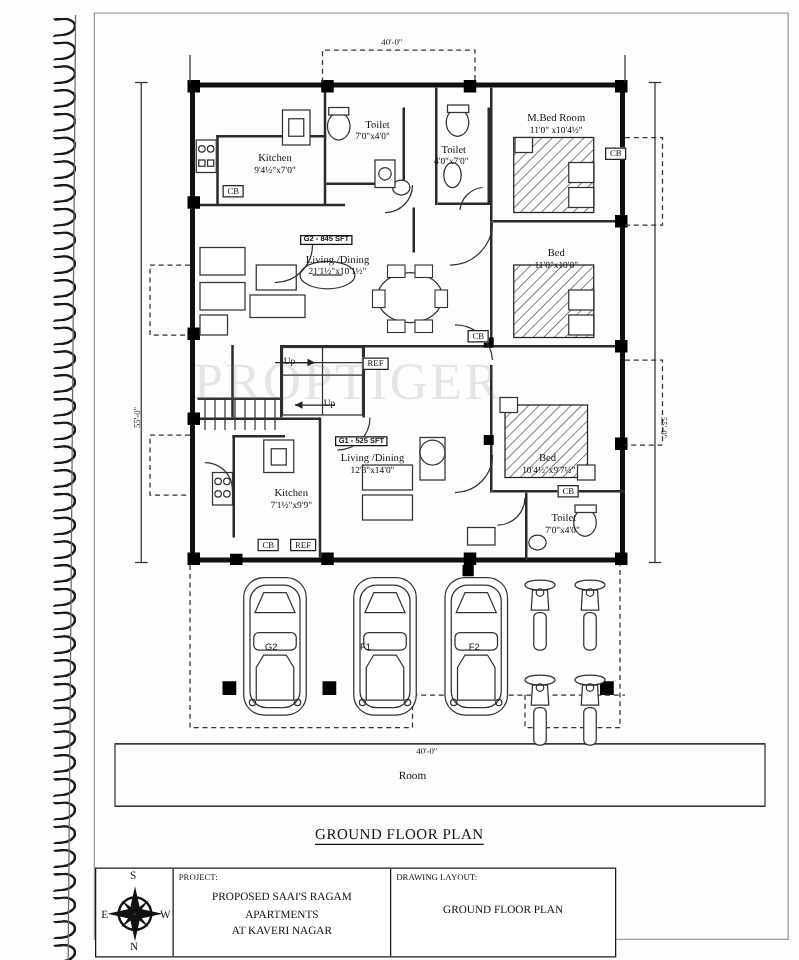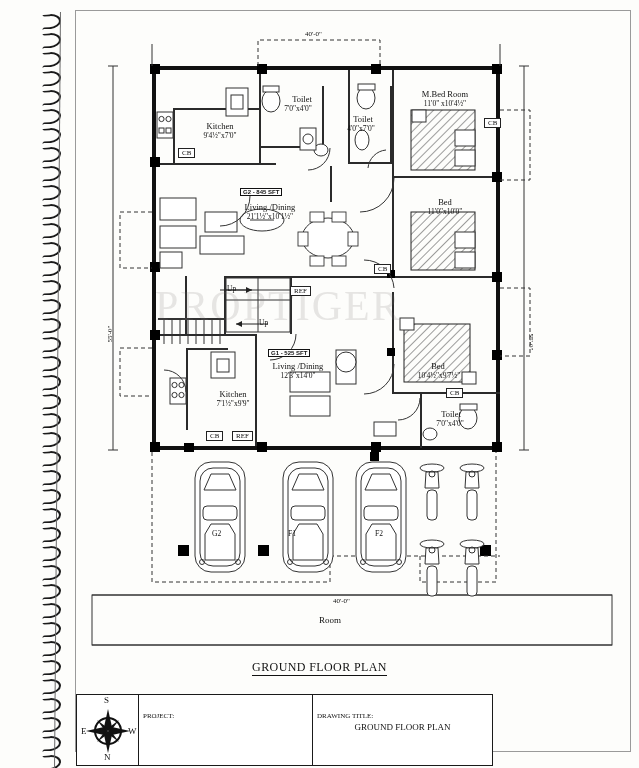--- a/index.html
+++ b/index.html
@@ -93,22 +93,21 @@
     transform: rotate(-90deg);
     transform-origin: center center;
   }
   .dim-rot-r {
     transform: rotate(90deg);
     transform-origin: center center;
   }
   .carlabel {
     position: absolute;
     font-size: 7.5px;
-    font-family: Liberation Serif, serif;
-    margin-top: 16px;
+    font-family: Liberation Sans, sans-serif;
   }
   
   #plan-title {
     position: absolute;
     left: 0; top: 660px; width: 639px;
     text-align: center;
     font-size: 12px;
     letter-spacing: .4px;
     font-family: "Liberation Serif", serif;
   }
@@ -123,21 +122,21 @@
     background: #fff;
   }
   .tb-cell {
     box-sizing: border-box;
     position: relative;
   }
   #tb-compass { width: 62px; border-right: 1px solid #1a1a1a; }
   #tb-project { width: 174px; border-right: 1px solid #1a1a1a; }
   #tb-drawing { flex: 1; }
   .tb-head {
-    position: absolute; left: 4px; top: 17px;
+    position: absolute; left: 4px; top: 3px;
     font-size: 7px;
     font-family: "Liberation Serif", serif;
     text-align: right;
   }
   .tb-body {
     position: absolute;
     left: 0; right: 0; top: 16px;
     text-align: center;
     font-size: 9px;
     line-height: 1.5;
@@ -587,24 +586,29 @@
         </g>
       </svg>
       <div class="compass-letter" style="left:27px; top:0px;">S</div>
       <div class="compass-letter" style="left:4px; top:31px;">E</div>
       <div class="compass-letter" style="left:51px; top:31px;">W</div>
       <div class="compass-letter" style="left:27px; top:57px;">N</div>
     </div>
 
     <div class="tb-cell" id="tb-project">
       <div class="tb-head">PROJECT:</div>
+      <div class="tb-body">
+        <div>PROPOSED SAAI'S RAGAM</div>
+        <div>APARTMENTS</div>
+        <div>AT KAVERI NAGAR</div>
+      </div>
     </div>
 
     <div class="tb-cell" id="tb-drawing">
-      <div class="tb-head">DRAWING TITLE:</div>
+      <div class="tb-head">DRAWING LAYOUT:</div>
       <div class="tb-body" style="top:26px;">
         <div>GROUND FLOOR PLAN</div>
       </div>
     </div>
 
   </div>
 
 </div>
 
 </body></html>

